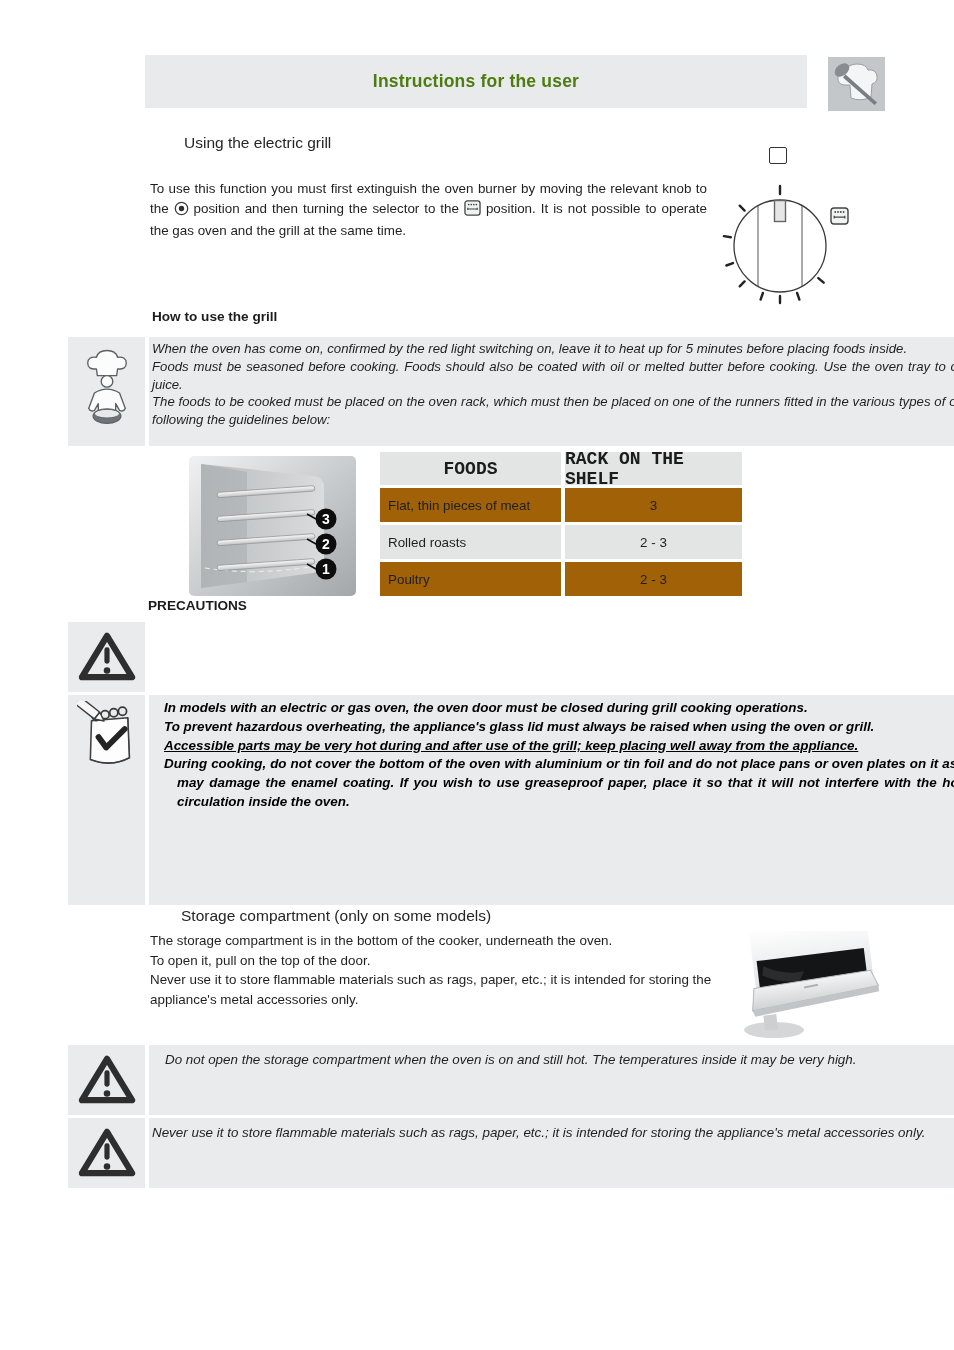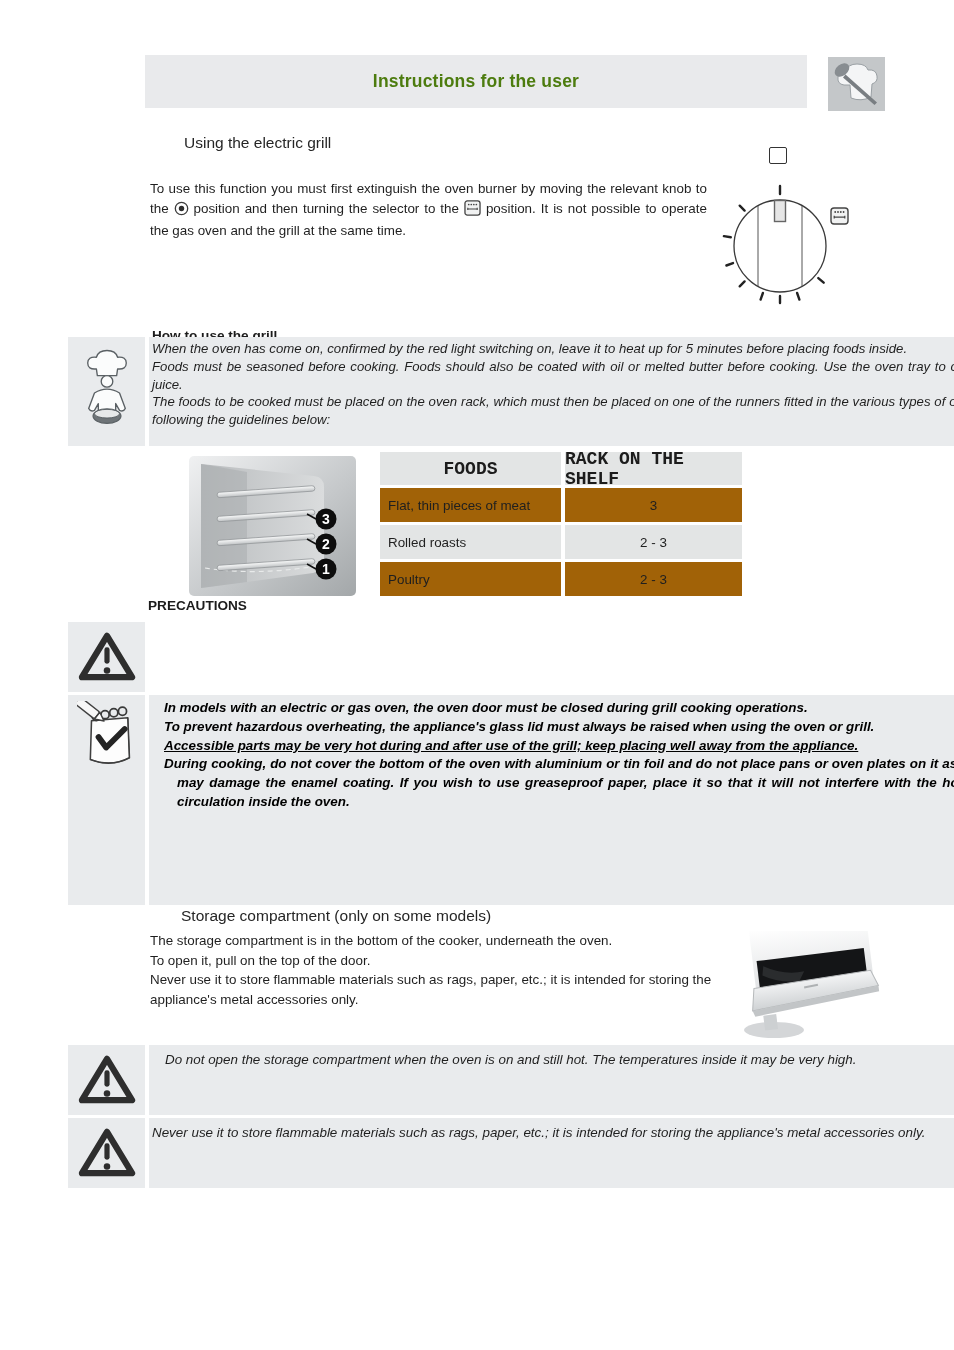--- a/index.html
+++ b/index.html
@@ -16,21 +16,21 @@
   .page-title { font-size:17.5px; font-weight:bold; color:#4d7c0f; letter-spacing:.2px; }
   .corner-icon {
     position:absolute; left:828px; top:57px; width:57px; height:54px;
     background:#c4c7c9; display:flex; align-items:center; justify-content:center;
   }
   
   .h-section { position:absolute; font-size:15.5px; font-weight:400; color:#262626; }
   .h-grill   { left:184px; top:134px; }
   .h-storage { left:181px; top:907px; }
   .h-bold { position:absolute; font-size:13.6px; font-weight:bold; color:#1c1c1c; }
-  .h-howto { left:152px; top:309px;margin-top:19px; }
+  .h-howto { left:152px; top:309px; }
   .h-prec  { left:148px; top:598px; }
   
   .intro {
     position:absolute; left:150px; top:160px; width:557px;
     font-size:13.4px; line-height:19.6px; text-align:justify;margin-top:19px;
   }
   .sym { display:inline-block; vertical-align:-3px; }
   .storage-text {
     position:absolute; left:150px; top:931px; width:566px;
     font-size:13.4px; line-height:19.6px;

